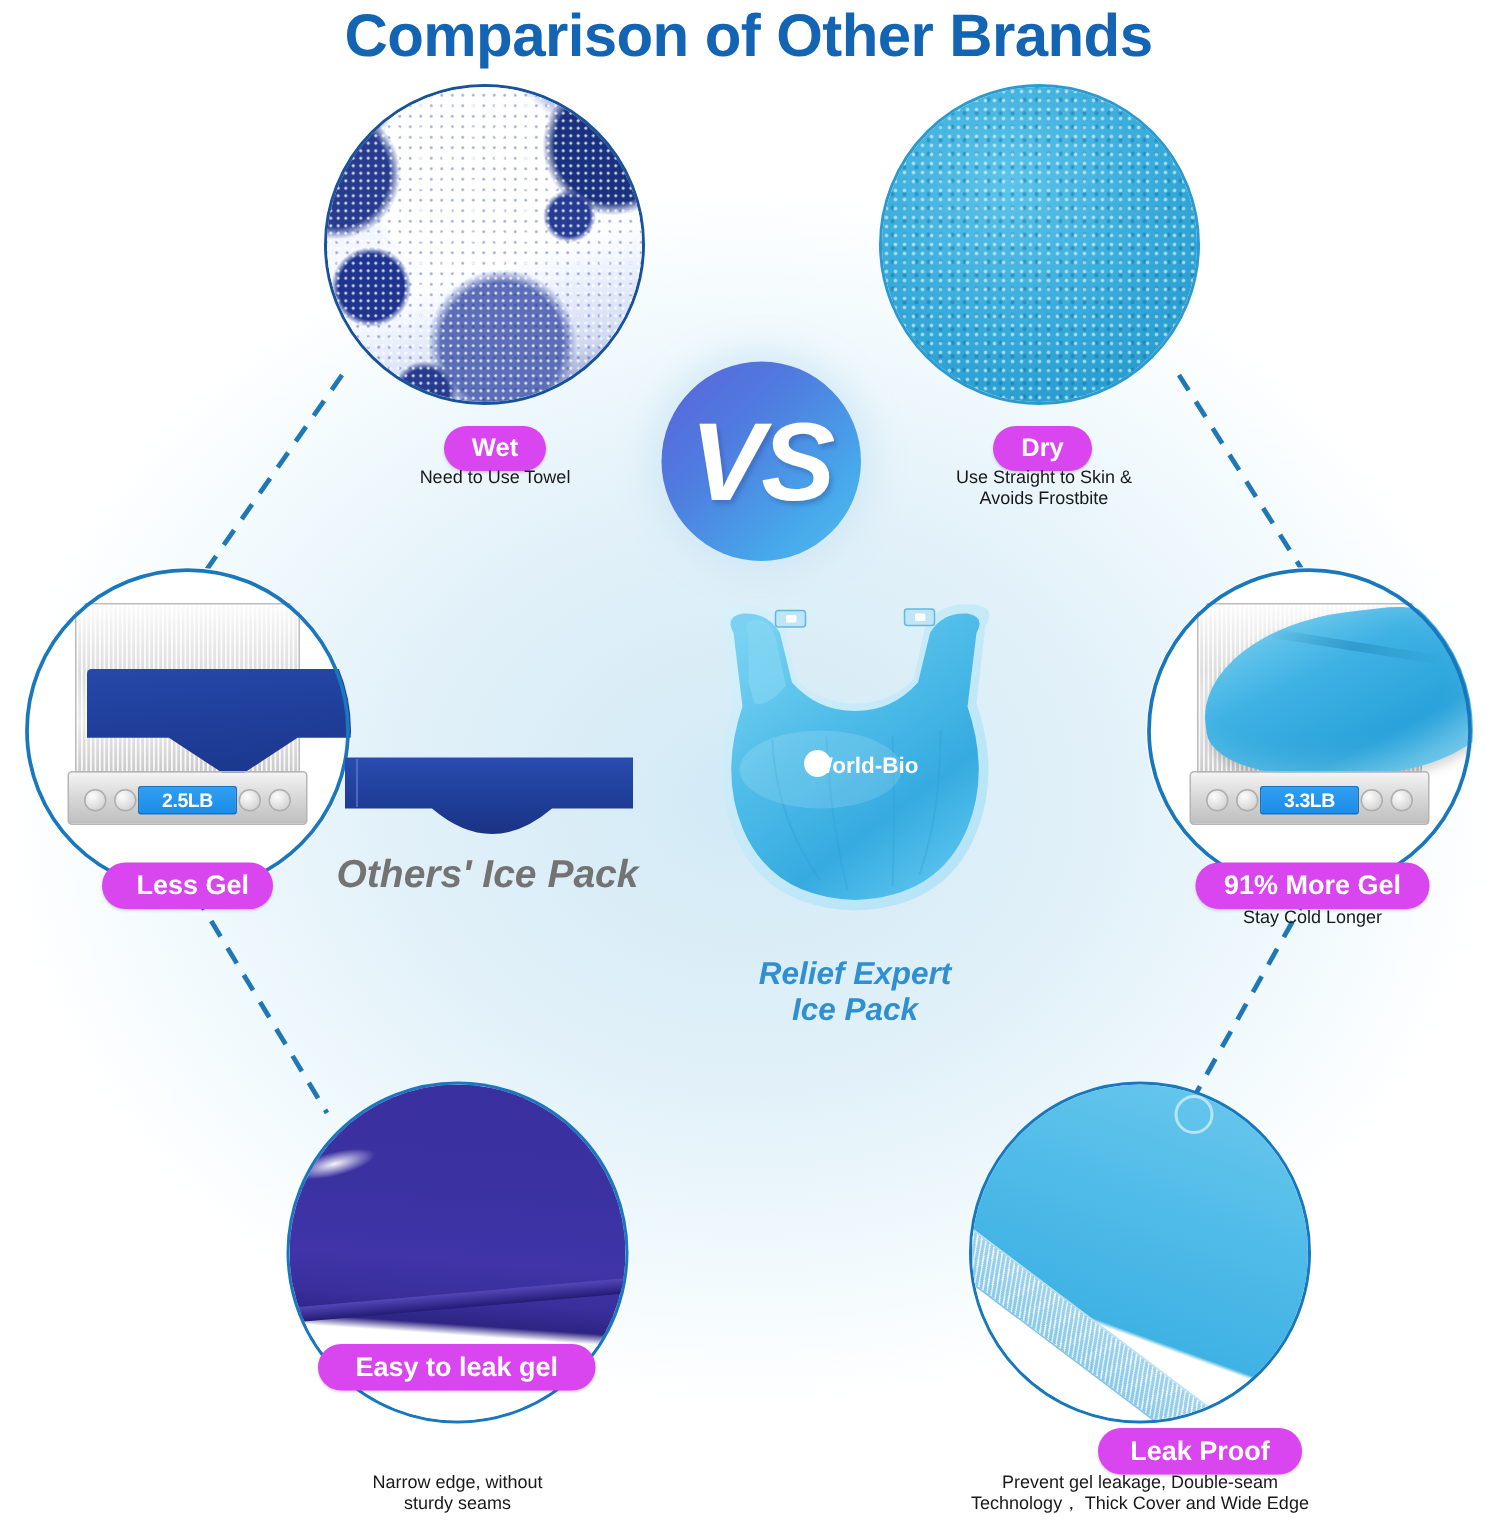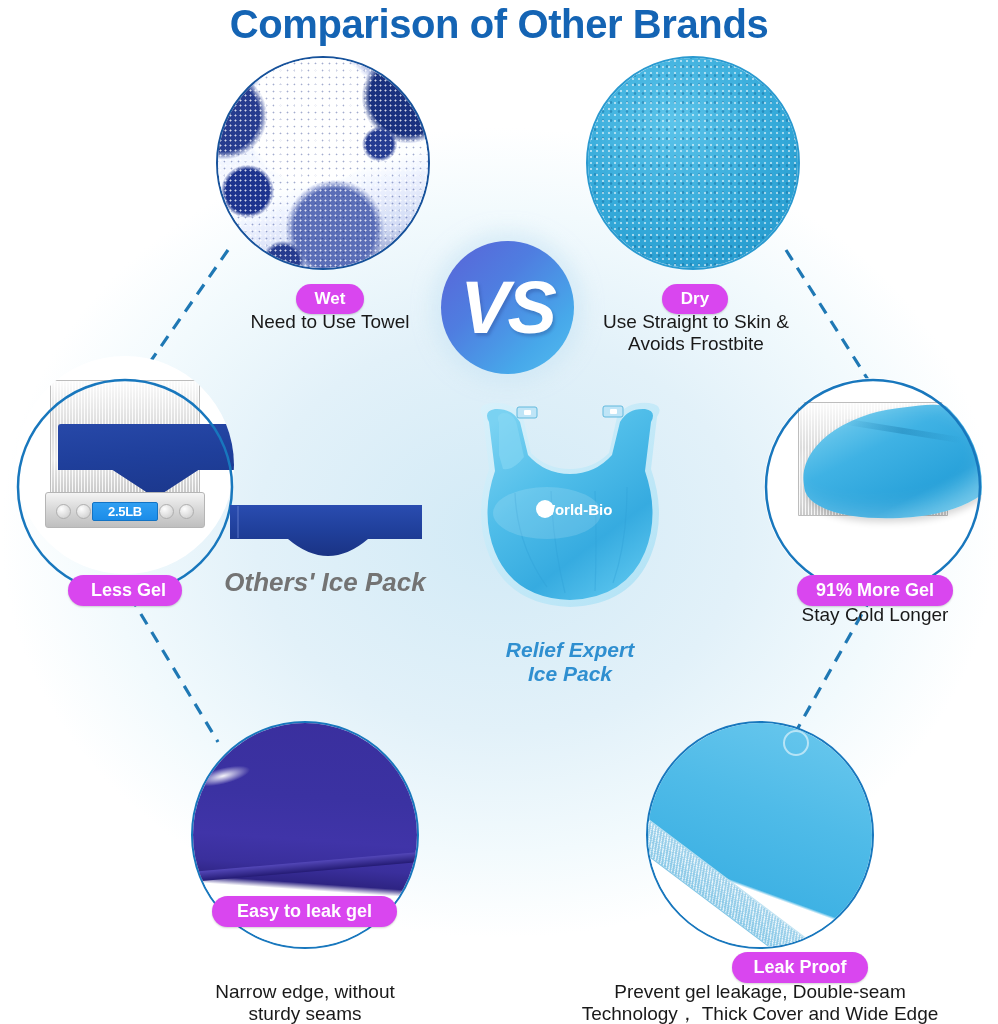--- a/index.html
+++ b/index.html
@@ -77,21 +77,21 @@
   #disc-dry .speck{
     position:absolute; inset:0;
     background-image:
       radial-gradient(rgba(255,255,255,.55) 0.8px, rgba(255,255,255,0) 1.6px),
       radial-gradient(rgba(12,100,150,.45) 0.8px, rgba(12,100,150,0) 1.7px);
     background-size:6px 6px, 8px 9px;
     background-position:0 0, 3px 4px;
   }
 
   
-  #disc-less{ left:16px; top:356px; width:218px; height:218px; }
+  #disc-less{ left:16px; top:378px; width:218px; height:218px; }
   
   #disc-more{ left:764px; top:378px; width:218px; height:218px; }
 
   .scale-wrap{ position:absolute; inset:0; background:#fff; }
   .scale-body{
     position:absolute; left:50%; transform:translateX(-50%);
     top:24px; width:150px; height:150px;
   }
   .scale-plate{
     position:absolute; left:0; top:0; width:150px; height:114px;
@@ -206,21 +206,21 @@
     line-height:1;
     box-shadow:0 1px 2px rgba(0,0,0,.18);
   }
   .badge-sm{ font-size:17px; padding:6px 17px 7px; }
   .badge-md{ font-size:18px; padding:6px 16px 7px; }
 
   
   .caption{
     position:absolute;
     color:#191919;
-    font-size:19px;
+    font-size:12px;
     line-height:1.18;
     text-align:center;
     white-space:pre-line;
   }
 
   
   .prod-label{
     position:absolute;
     font-style:italic;
     font-weight:bold;
@@ -309,20 +309,27 @@
 <svg style="position:absolute;left:16px;top:378px" width="218" height="218">
   <circle cx="109" cy="109" r="107" fill="none" stroke="#1877bd" stroke-width="2.5"></circle>
 </svg>
 <div class="badge badge-md" style="left:68px; top:575px; width:114px;text-align:right;">Less Gel</div>
 
 <div class="disc-plain" id="disc-more">
   <div class="scale-wrap">
     <div class="scale-body">
       <div class="scale-plate"></div>
       <div class="pack-blue"></div>
+      <div class="scale-base">
+        <div class="scale-btn b1"></div>
+        <div class="scale-btn b2"></div>
+        <div class="scale-lcd">3.3LB</div>
+        <div class="scale-btn b3"></div>
+        <div class="scale-btn b4"></div>
+      </div>
     </div>
   </div>
 </div>
 <svg style="position:absolute;left:764px;top:378px" width="218" height="218">
   <circle cx="109" cy="109" r="107" fill="none" stroke="#1877bd" stroke-width="2.5"></circle>
 </svg>
 <div class="badge badge-md" style="left:797px; top:575px; width:156px;">91% More Gel</div>
 <div class="caption" style="left:776px; top:604px; width:198px;">Stay Cold Longer</div>
 
 <svg id="others-pack" viewBox="0 0 196 66">

